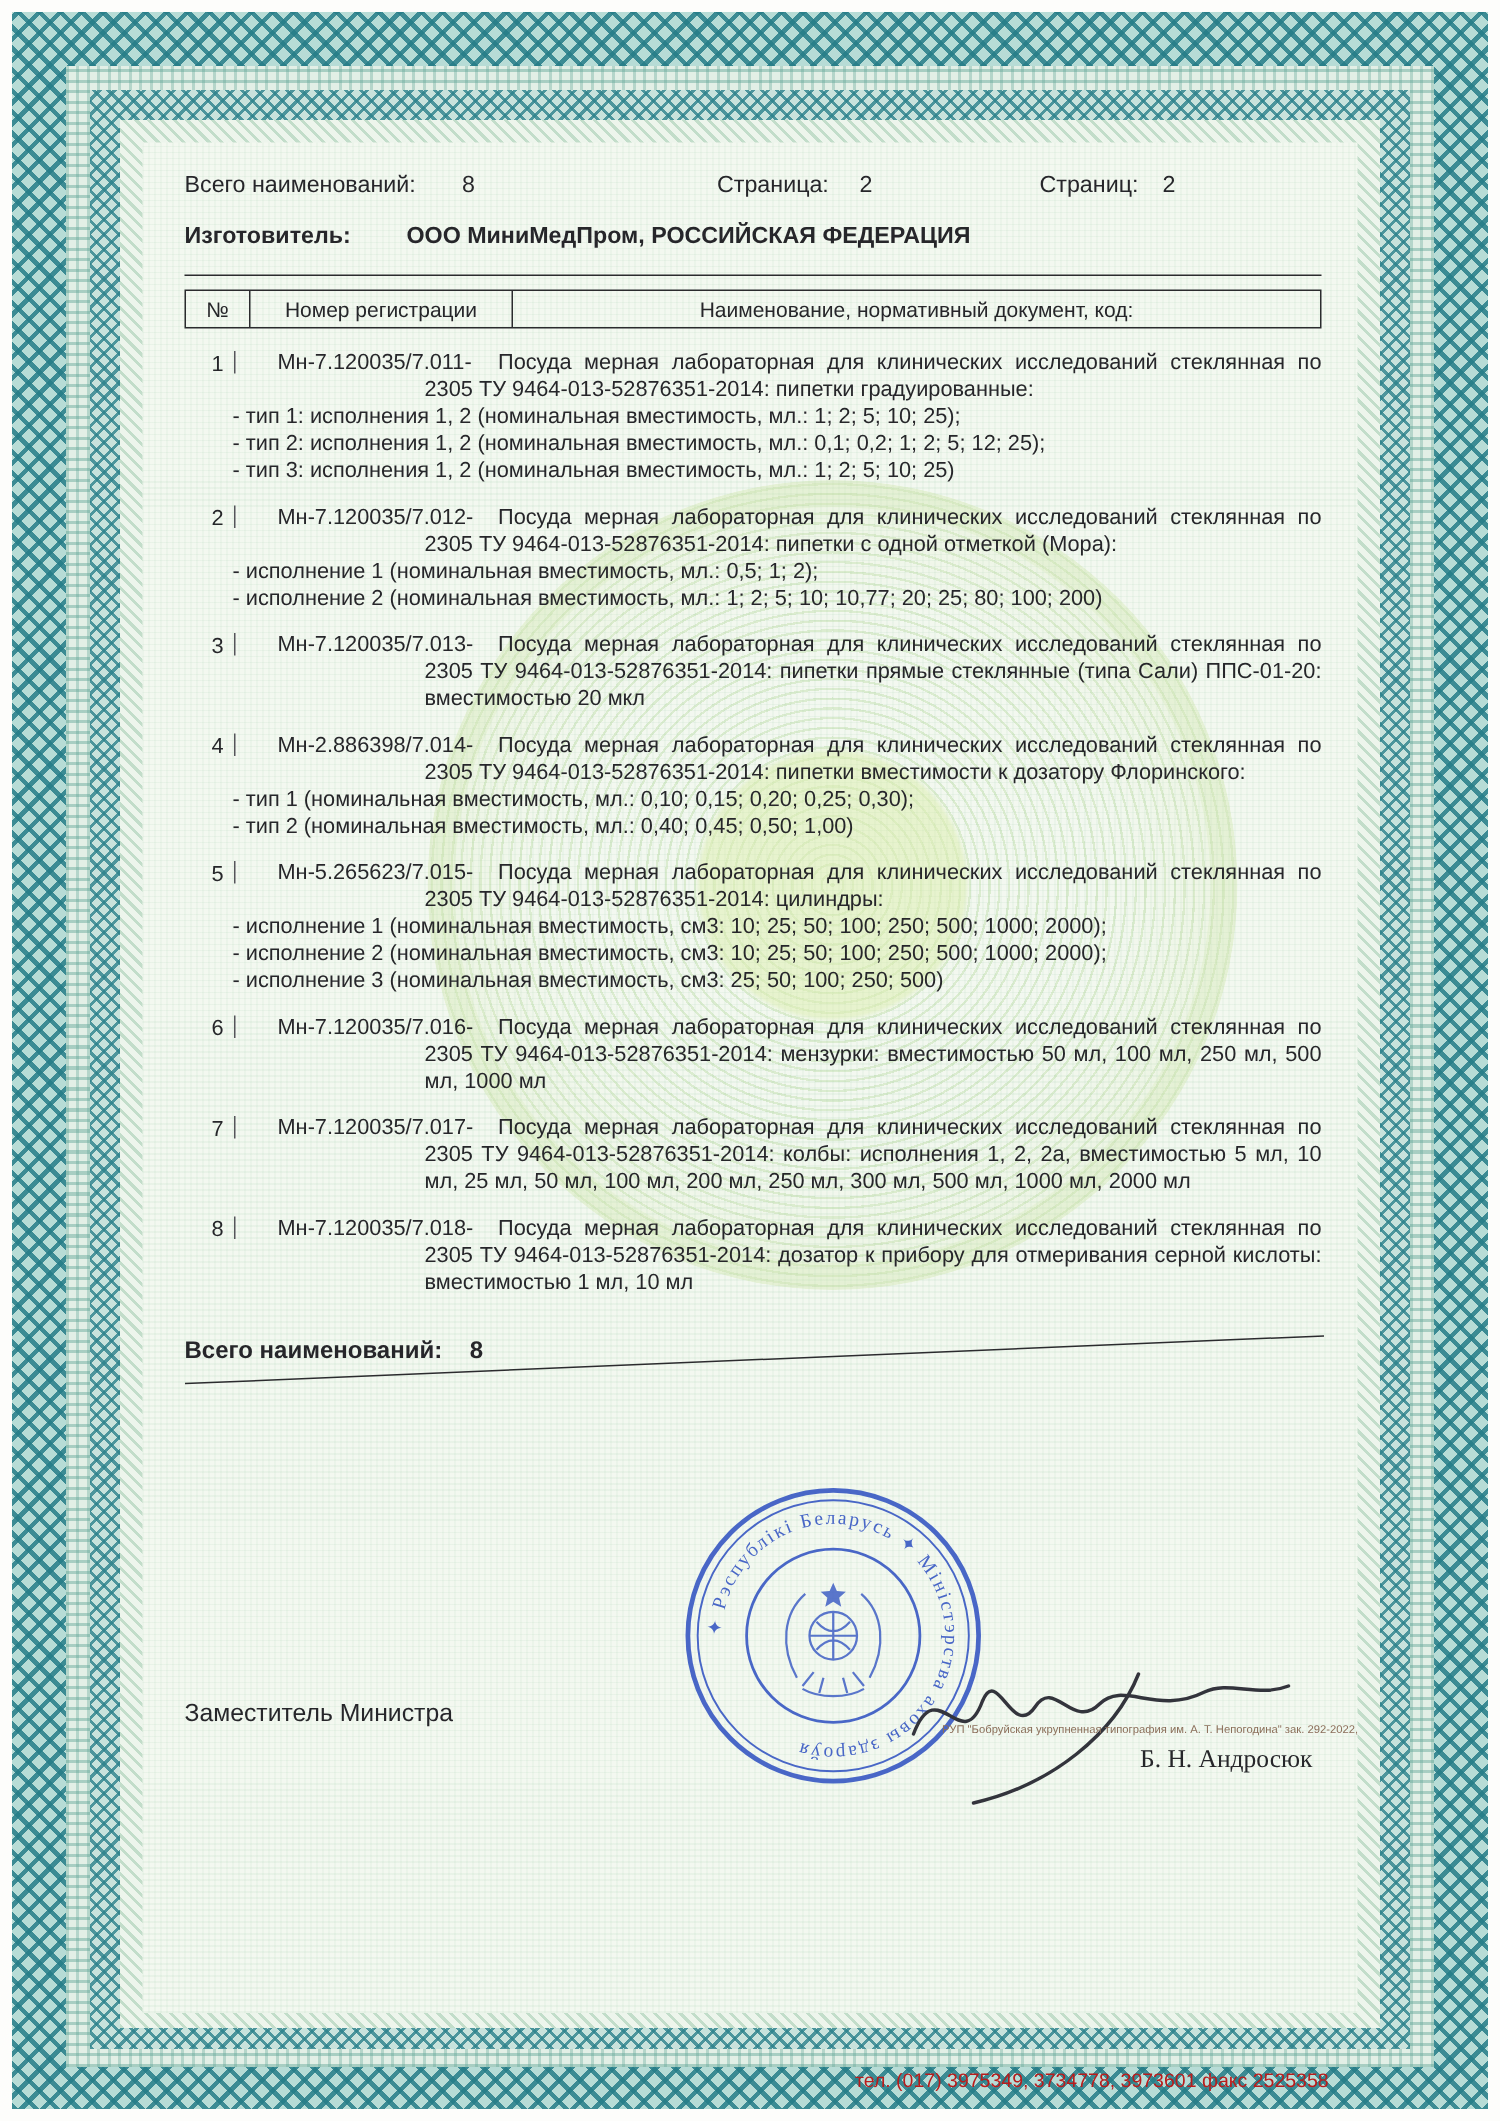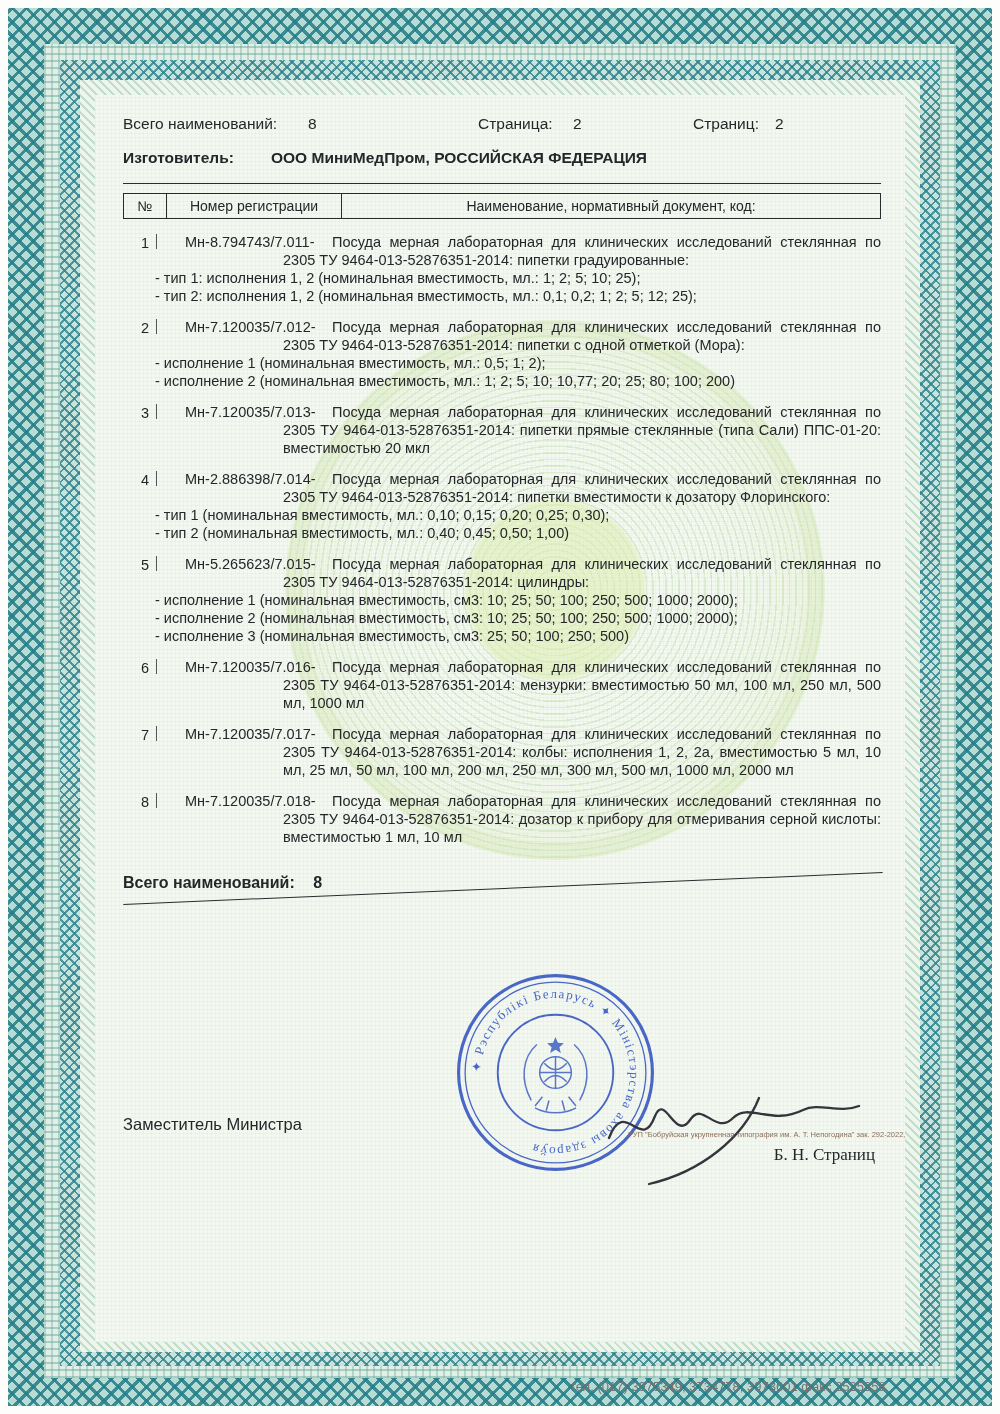--- a/index.html
+++ b/index.html
@@ -78,21 +78,21 @@
   .strike { position:absolute; left:0; right:-2px; top:14px; border-top:1.6px solid #2b2b2e;
     transform:rotate(-2.4deg); transform-origin:center; }
 
   .sign-area { position:relative; margin-top:26px; height:238px; }
   .deputy { position:absolute; left:0; top:197px; font-size:16.5px; }
   .signer { position:absolute; right:6px; top:228px; font-size:17px; font-family:"Liberation Serif", serif; }
   .stamp { position:absolute; left:330px; top:52px; width:205px; height:205px; opacity:.92; }
   .signature { position:absolute; left:468px; top:162px; width:290px; height:118px; }
   .print-note { position:absolute; left:505px; top:208px; font-size:7.5px; color:#8b6f5a; white-space:nowrap; }
 
-  .phone { position:absolute; left:570px; top:1379px; font-size:13px; color:#737373; z-index:9; white-space:nowrap; }
+  .phone { position:absolute; left:570px; top:1379px; font-size:13px; color:#b91c1c; z-index:9; white-space:nowrap; }
 </style>
 </head>
 <body>
 
 <div class="page">
   <div class="band band-a"></div>
   <div class="band band-b"></div>
   <div class="band band-c"></div>
   <div class="band band-d"></div>
 
@@ -122,24 +122,25 @@
         <div class="th th-num">№</div>
         <div class="th th-reg">Номер регистрации</div>
         <div class="th th-name">Наименование, нормативный документ, код:</div>
       </div>
 
       <div class="rows">
 
         <div class="row">
           <span class="num">1</span>
           <span class="tick"></span>
-          <span class="reg">Мн-8.794743/7.011-</span>
+          <span class="reg">Мн-7.120035/7.011-</span>
           <div class="desc">Посуда мерная лабораторная для клинических исследований стеклянная по 2305 ТУ 9464-013-52876351-2014: пипетки градуированные:</div>
           <div class="sub">- тип 1: исполнения 1, 2 (номинальная вместимость, мл.: 1; 2; 5; 10; 25);</div>
           <div class="sub">- тип 2: исполнения 1, 2 (номинальная вместимость, мл.: 0,1; 0,2; 1; 2; 5; 12; 25);</div>
+          <div class="sub">- тип 3: исполнения 1, 2 (номинальная вместимость, мл.: 1; 2; 5; 10; 25)</div>
         </div>
 
         <div class="row">
           <span class="num">2</span>
           <span class="tick"></span>
           <span class="reg">Мн-7.120035/7.012-</span>
           <div class="desc">Посуда мерная лабораторная для клинических исследований стеклянная по 2305 ТУ 9464-013-52876351-2014: пипетки с одной отметкой (Мора):</div>
           <div class="sub">- исполнение 1 (номинальная вместимость, мл.: 0,5; 1; 2);</div>
           <div class="sub">- исполнение 2 (номинальная вместимость, мл.: 1; 2; 5; 10; 10,77; 20; 25; 80; 100; 200)</div>
         </div>
@@ -225,21 +226,21 @@
         </svg>
 
         <svg class="signature" viewBox="0 0 290 118">
           <g fill="none" stroke="#33343c" stroke-width="2.3" stroke-linecap="round">
             <path d="M18,58 C34,16 50,74 64,36 C74,12 84,62 99,40 C112,20 124,56 142,38 C158,22 180,46 212,30 C228,22 248,34 268,26"></path>
             <path d="M168,18 C152,58 110,92 58,104"></path>
           </g>
         </svg>
 
         <div class="deputy">Заместитель Министра</div>
-        <div class="signer">Б. Н. Страниц</div>
+        <div class="signer">Б. Н. Андросюк</div>
         <div class="print-note">РУП "Бобруйская укрупненная типография им. А. Т. Непогодина" зак. 292-2022, т. 3000</div>
       </div>
 
     </div>
   </div>
 
   <div class="phone">тел. (017)  3975349, 3734778, 3973601 факс 2525358</div>
 </div>
 
 </body></html>

